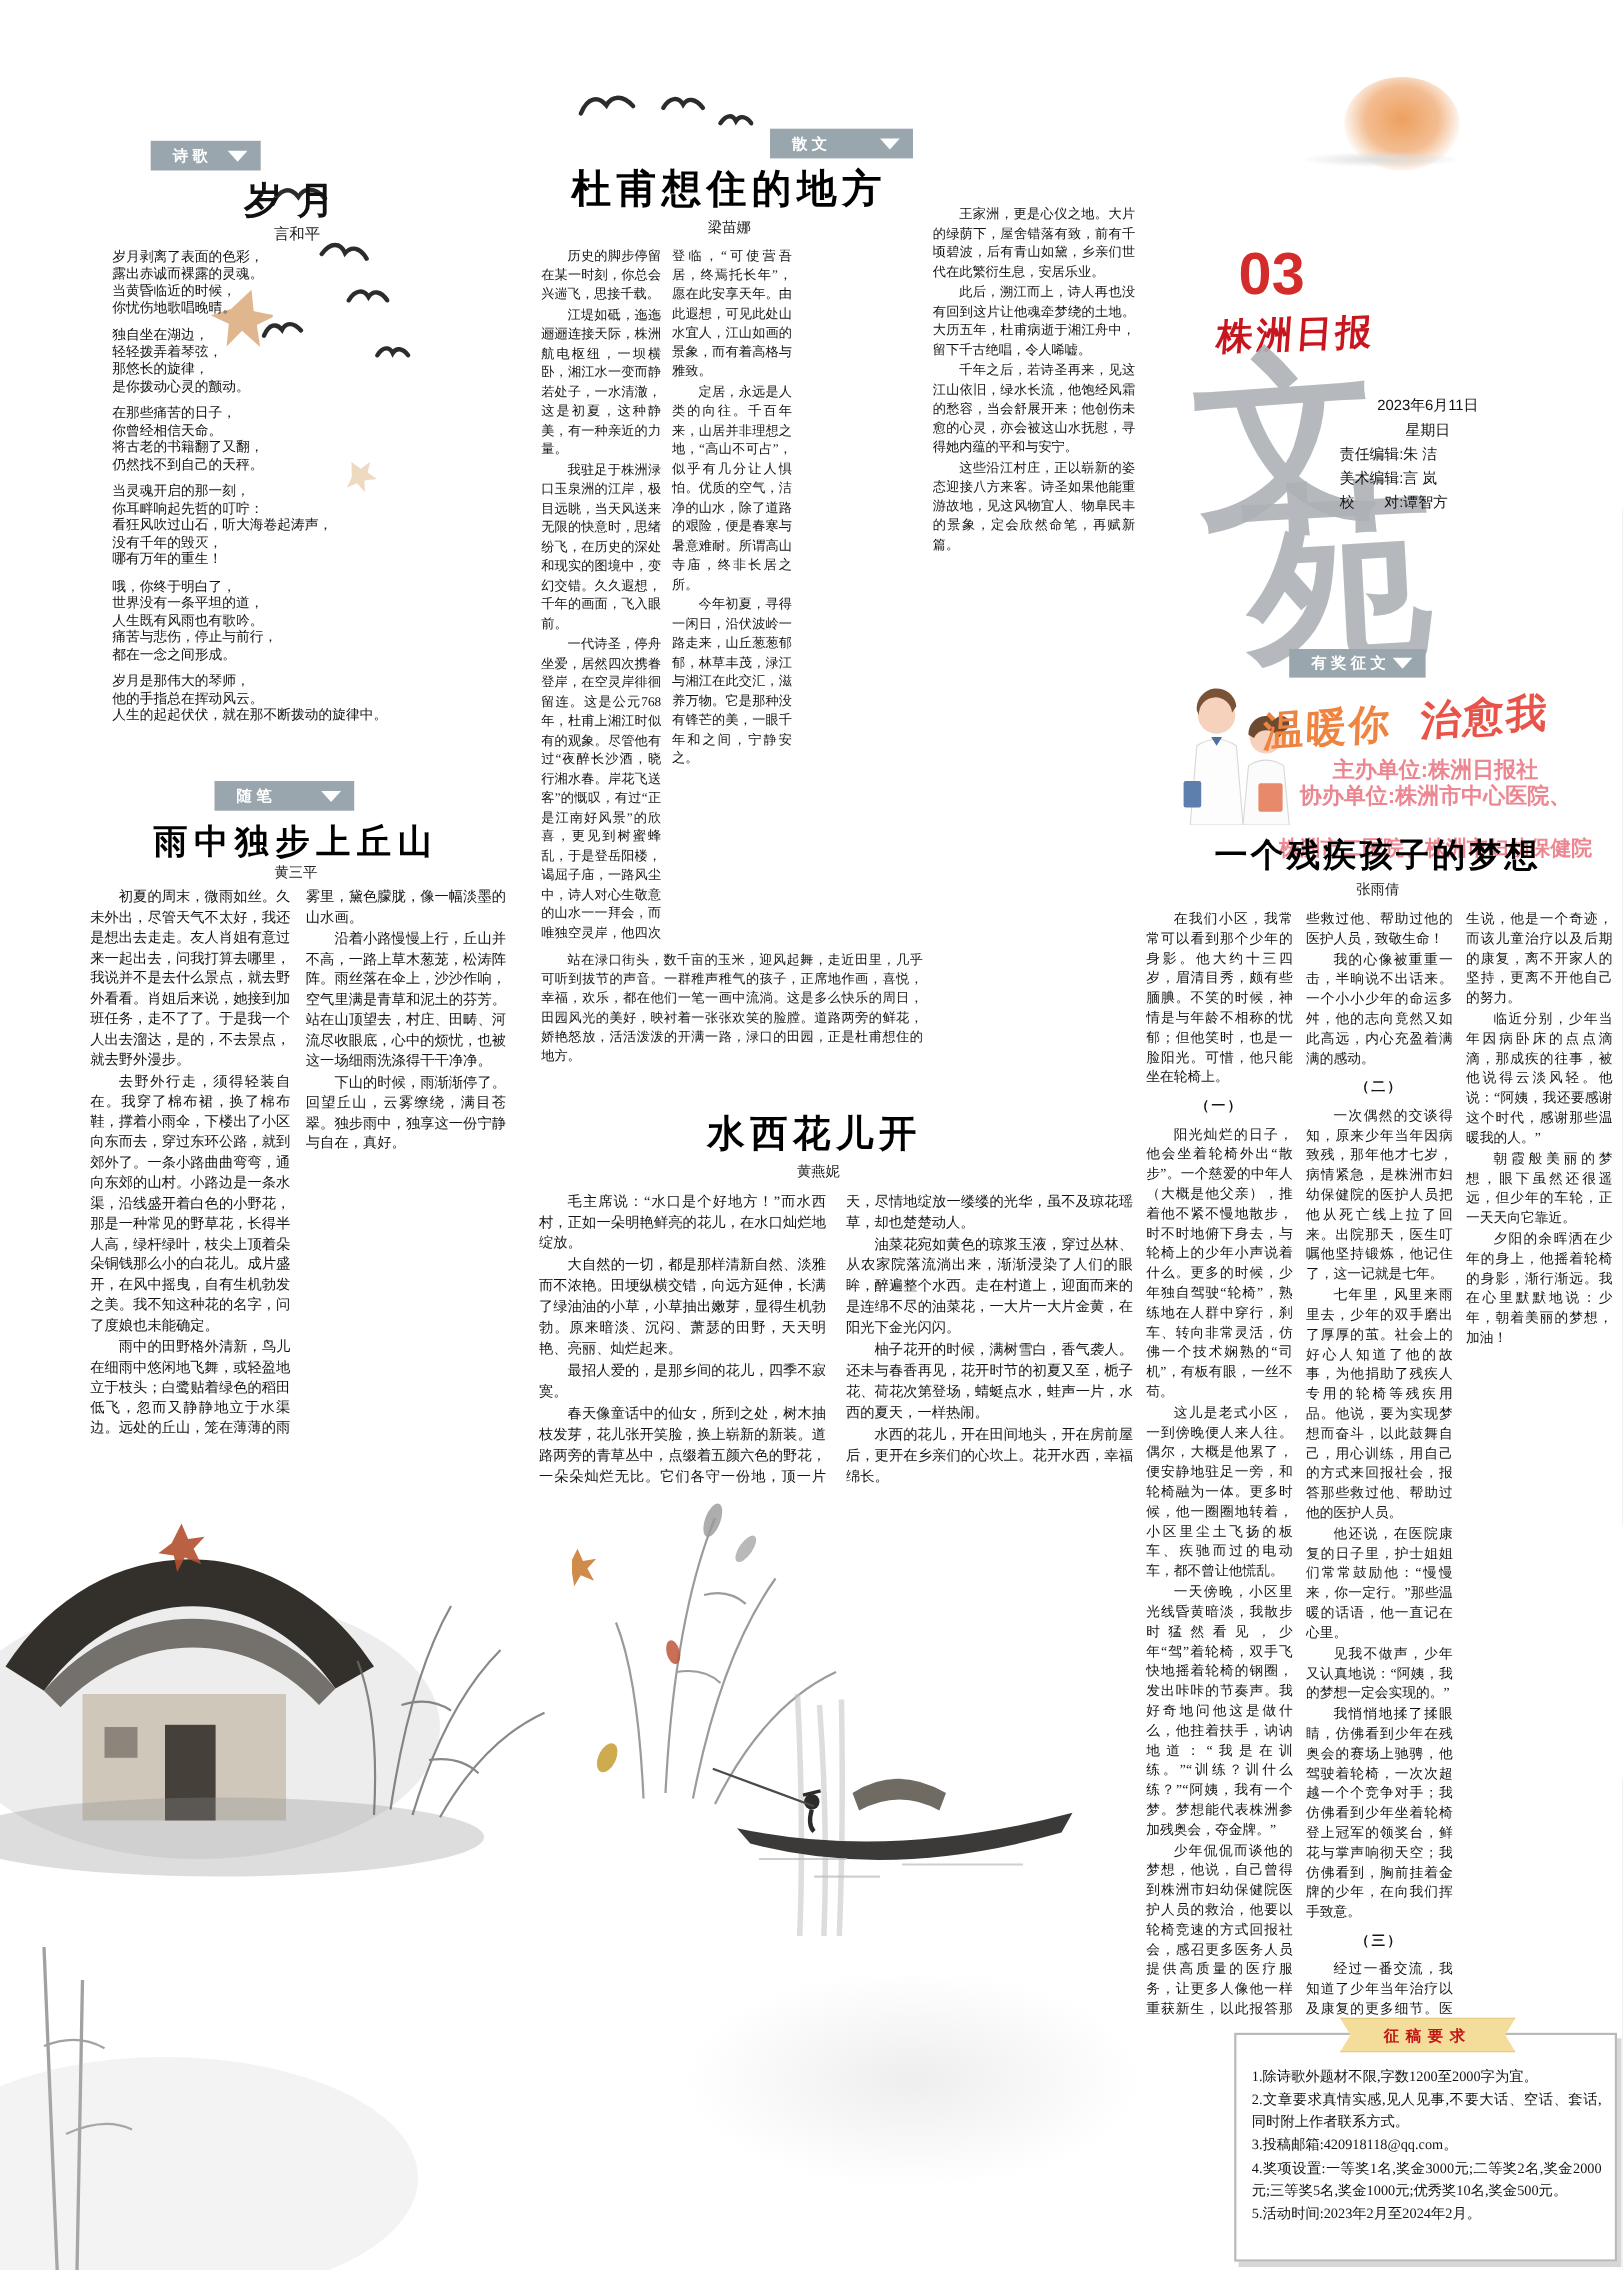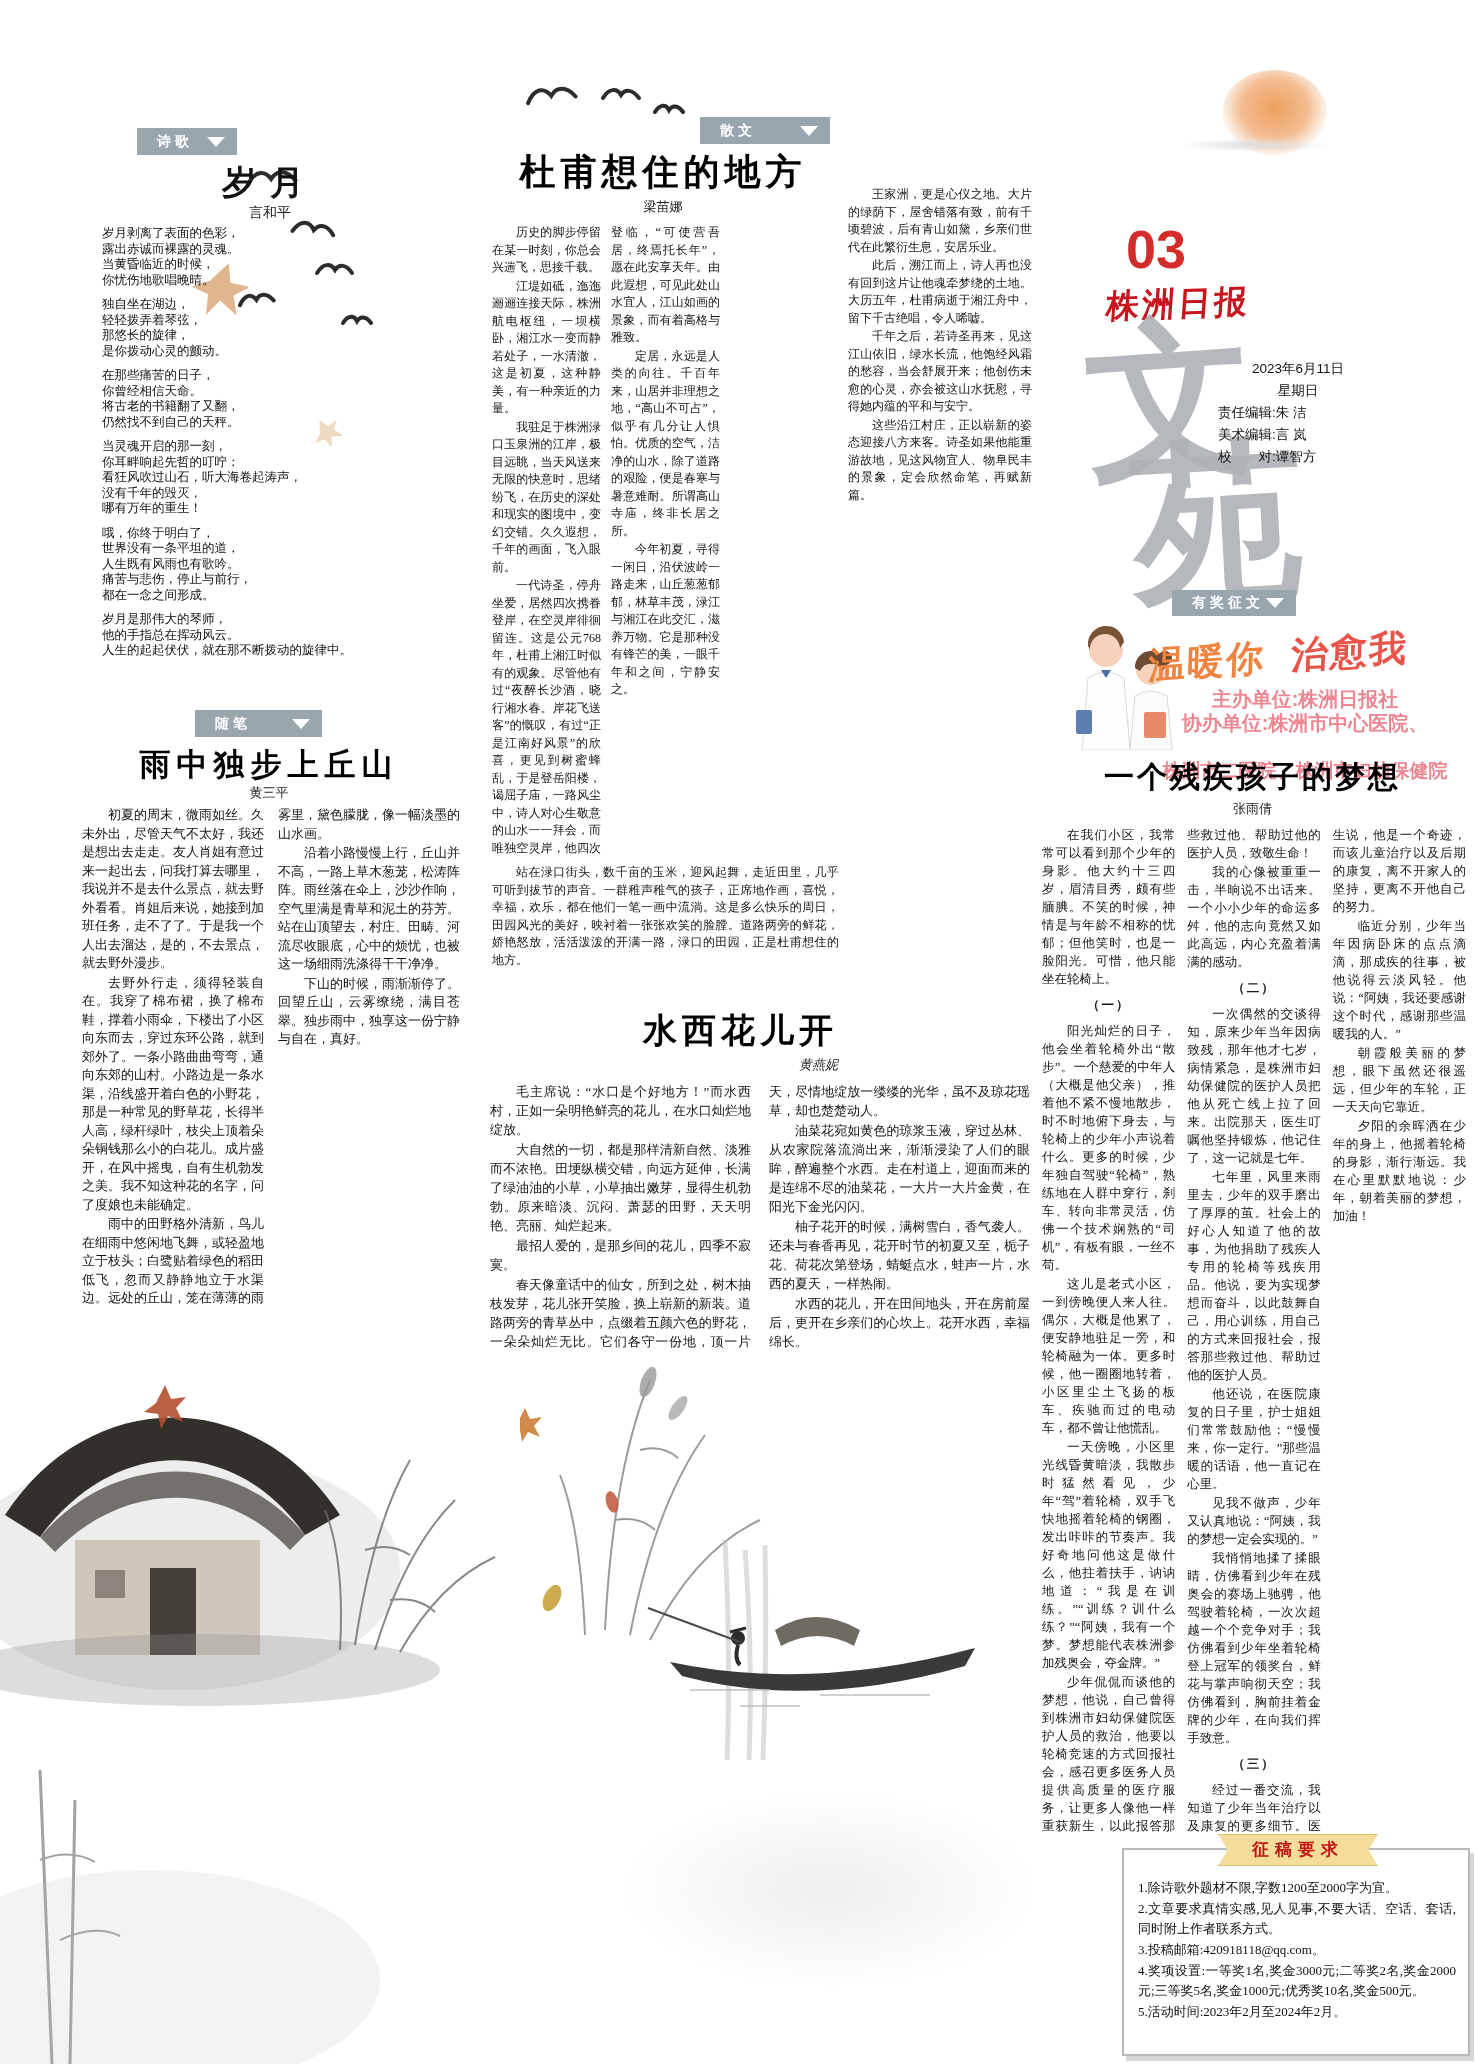--- a/index.html
+++ b/index.html
@@ -42,21 +42,21 @@
   .slogan{font-family:"Liberation Sans", sans-serif;font-weight:bold;font-size:37px;letter-spacing:2px;
     transform:rotate(-4deg) skewX(-6deg);white-space:nowrap;}
   .slogan .s1{color:#ef8440;}
   .slogan .s2{color:#e8544a;margin-left:14px;}
   .ad-line{font-family:"Liberation Sans", sans-serif;font-weight:bold;color:#ec8691;text-align:center;}
 
   
   .sub-box{position:absolute;background:#fff;border:2px solid #b9b9b9;box-shadow:4px 5px 0 #d7d7d7;
     box-sizing:border-box;}
   .sub-ribbon{position:absolute;background:#f4dd9a;border:1px solid #d8bd74;color:#c01515;
-    font-weight:bold;font-size:17px;letter-spacing:6px;text-align:center;line-height:30px;
+    font-weight:bold;font-size:14px;letter-spacing:6px;text-align:center;line-height:30px;
     font-family:"Liberation Sans", sans-serif;
     clip-path:polygon(0 0,100% 0,94% 50%,100% 100%,0 100%,6% 50%);}
   .sub-items{font-size:13px;line-height:20px;color:#111;text-align:justify;}
   .sub-items .para{text-indent:0;margin-bottom:1px;}
 </style>
 </head>
 <body>
 
 <div class="page">
 
@@ -155,21 +155,21 @@
       <div class="para">站在渌口街头，数千亩的玉米，迎风起舞，走近田里，几乎可听到拔节的声音。一群稚声稚气的孩子，正席地作画，喜悦，幸福，欢乐，都在他们一笔一画中流淌。这是多么快乐的周日，田园风光的美好，映衬着一张张欢笑的脸膛。道路两旁的鲜花，娇艳怒放，活活泼泼的开满一路，渌口的田园，正是杜甫想住的地方。</div>
     </div>
   <div class="abs body-text" style="left:848px;top:186px;width:184px;height:816px;font-size:12px;line-height:17.5px;overflow:hidden;">
       <div class="para">王家洲，更是心仪之地。大片的绿荫下，屋舍错落有致，前有千顷碧波，后有青山如黛，乡亲们世代在此繁衍生息，安居乐业。</div>
       <div class="para">此后，溯江而上，诗人再也没有回到这片让他魂牵梦绕的土地。大历五年，杜甫病逝于湘江舟中，留下千古绝唱，令人唏嘘。</div>
       <div class="para">千年之后，若诗圣再来，见这江山依旧，绿水长流，他饱经风霜的愁容，当会舒展开来；他创伤未愈的心灵，亦会被这山水抚慰，寻得她内蕴的平和与安宁。</div>
       <div class="para">这些沿江村庄，正以崭新的姿态迎接八方来客。诗圣如果他能重游故地，见这风物宜人、物阜民丰的景象，定会欣然命笔，再赋新篇。</div>
     </div>
 
   <div class="abs art-title" style="left:490px;top:1008px;width:348px;text-align:right;font-size:34px;letter-spacing:5px;">水西花儿开</div>
-  <div class="abs small-byline" style="left:490px;top:1056px;width:348px;text-align:right;padding-left:160px;box-sizing:border-box;font-style:italic;">黄燕妮</div>
+  <div class="abs small-byline" style="left:490px;top:1056px;width:348px;text-align:center;padding-left:160px;box-sizing:border-box;">黄燕妮</div>
   <div class="abs cols body-text" style="left:490px;top:1082px;width:540px;height:278px;column-count:2;column-gap:18px;font-size:13px;line-height:19px;">
       <div class="para">毛主席说：“水口是个好地方！”而水西村，正如一朵明艳鲜亮的花儿，在水口灿烂地绽放。</div>
       <div class="para">大自然的一切，都是那样清新自然、淡雅而不浓艳。田埂纵横交错，向远方延伸，长满了绿油油的小草，小草抽出嫩芽，显得生机勃勃。原来暗淡、沉闷、萧瑟的田野，天天明艳、亮丽、灿烂起来。</div>
       <div class="para">最招人爱的，是那乡间的花儿，四季不寂寞。</div>
       <div class="para">春天像童话中的仙女，所到之处，树木抽枝发芽，花儿张开笑脸，换上崭新的新装。道路两旁的青草丛中，点缀着五颜六色的野花，一朵朵灿烂无比。它们各守一份地，顶一片天，尽情地绽放一缕缕的光华，虽不及琼花瑶草，却也楚楚动人。</div>
       <div class="para">油菜花宛如黄色的琼浆玉液，穿过丛林、从农家院落流淌出来，渐渐浸染了人们的眼眸，醉遍整个水西。走在村道上，迎面而来的是连绵不尽的油菜花，一大片一大片金黄，在阳光下金光闪闪。</div>
       <div class="para">柚子花开的时候，满树雪白，香气袭人。还未与春香再见，花开时节的初夏又至，栀子花、荷花次第登场，蜻蜓点水，蛙声一片，水西的夏天，一样热闹。</div>
       <div class="para">水西的花儿，开在田间地头，开在房前屋后，更开在乡亲们的心坎上。花开水西，幸福绵长。</div>
     </div>
 

